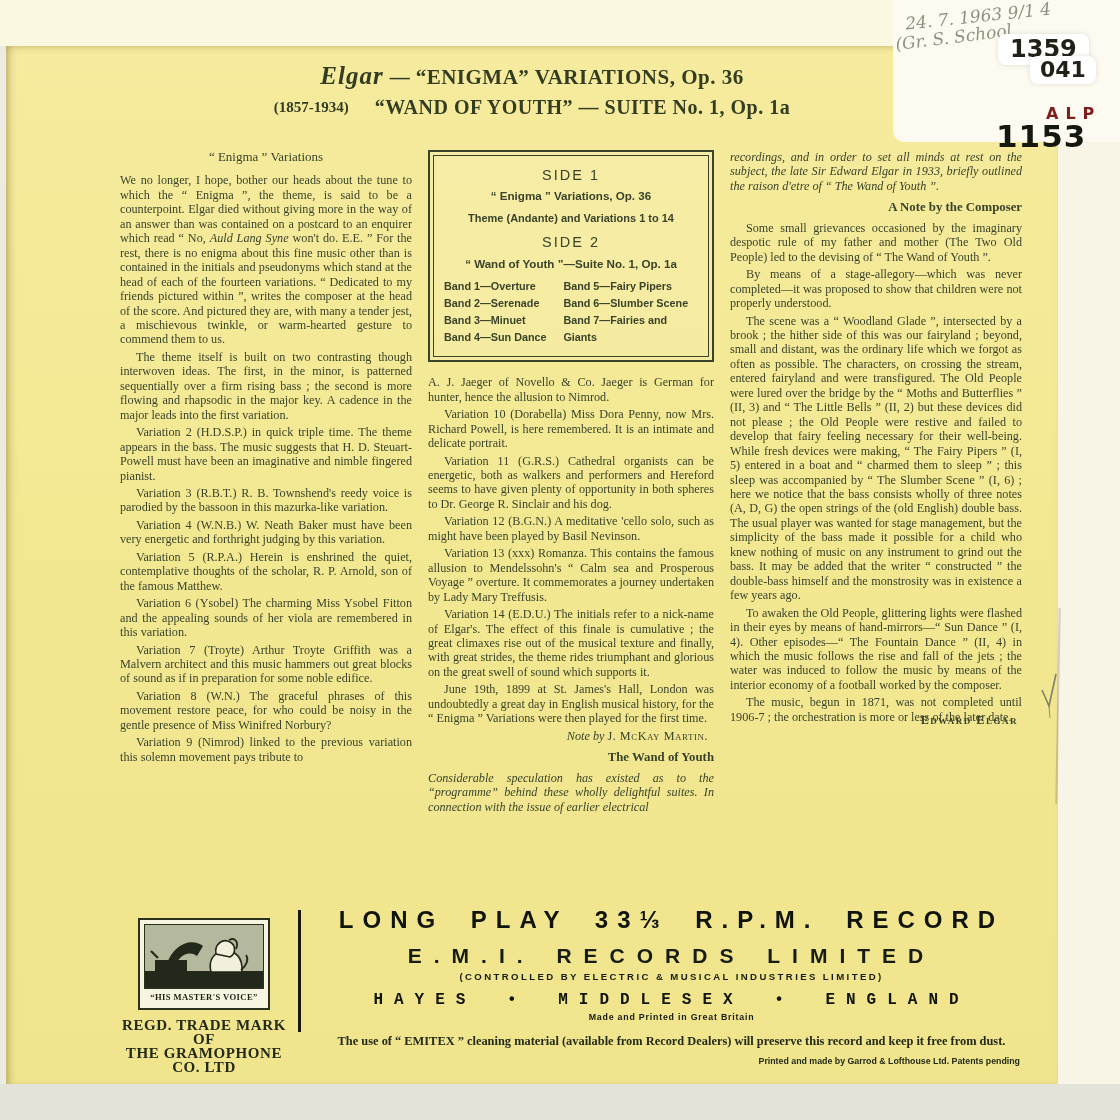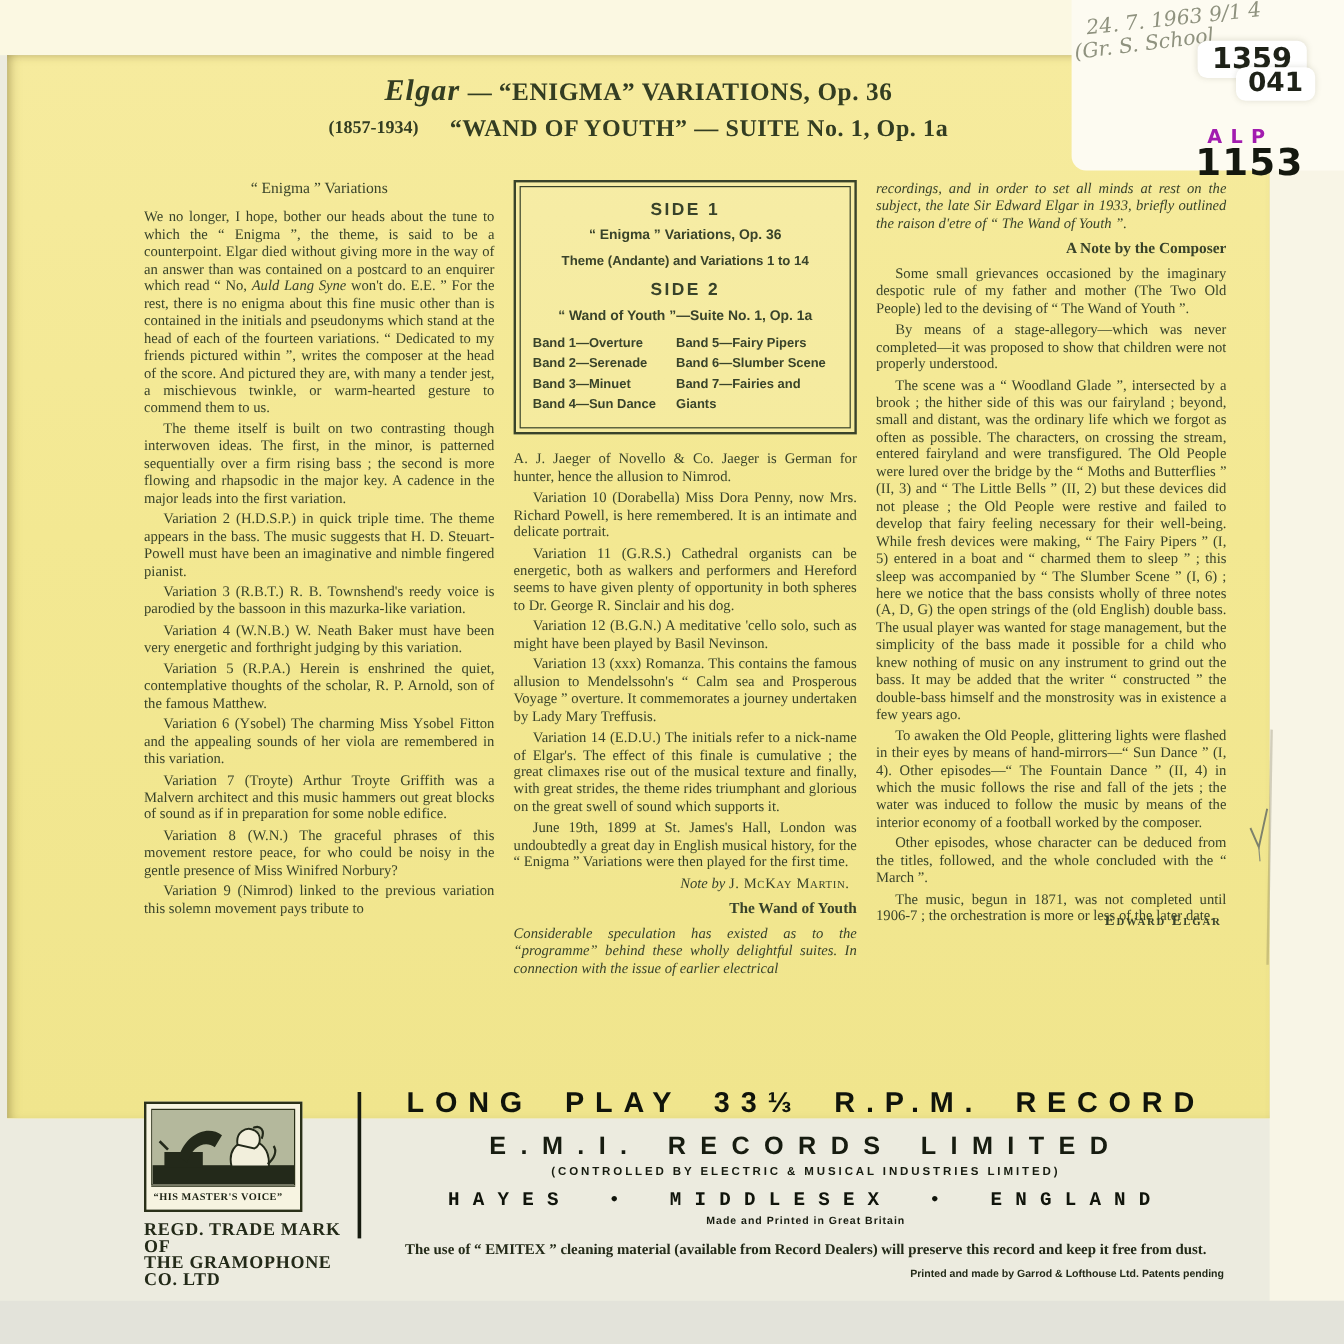--- a/index.html
+++ b/index.html
@@ -1,35 +1,35 @@
 <!DOCTYPE html>
 <html><head>
 <meta charset="utf-8">
 <style>
   html,body{margin:0;padding:0;}
   .page{position:relative;width:1120px;height:1120px;background:#ecebdf;overflow:hidden;
         font-family:"Liberation Serif","DejaVu Serif",serif;color:#39432a;}
   .top-strip{position:absolute;left:0;top:0;width:1120px;height:46px;background:#fbf8e2;}
   .right-strip{position:absolute;left:1058px;top:0;width:62px;height:1084px;background:#f8f5e6;}
   .bottom-strip{position:absolute;left:0;top:1084px;width:1120px;height:36px;background:#e3e3da;}
-  .sleeve{position:absolute;left:6px;top:46px;width:1052px;height:886px;
+  .sleeve{position:absolute;left:6px;top:46px;width:1052px;height:1038px;
           background:linear-gradient(180deg,#f6eb9e 0%,#f3e892 45%,#f0e58d 100%);
           box-shadow:inset 7px 0 9px -5px rgba(120,105,50,.5), inset 0 5px 8px -5px rgba(120,105,50,.35);}
   
   .corner-white{position:absolute;left:893px;top:0;width:227px;height:142px;background:#fdfbf1;border-radius:0 0 0 12px;}
   .hand{position:absolute;font-style:italic;color:#8f927f;font-size:17px;white-space:nowrap;
         font-family:"DejaVu Serif",serif;}
   .hand1{left:905px;top:6px;transform:rotate(-6deg);}
   .hand2{left:895px;top:27px;transform:rotate(-7deg);}
   .pill{position:absolute;background:#ffffff;border-radius:8px;font-family:"DejaVu Sans",sans-serif;
         font-weight:bold;color:#1e2218;box-shadow:0 0 5px rgba(90,90,60,.18);}
   .num1359{left:998px;top:34px;font-size:24px;padding:1px 12px 2px;}
   .num041{left:1030px;top:56px;font-size:22px;padding:1px 10px 2px;}
-  .alp{position:absolute;left:1006px;top:104px;font-family:"DejaVu Sans",sans-serif;font-weight:bold;
-       color:#a21caf;font-size:16px;letter-spacing:7px;}
+  .alp{position:absolute;left:1046px;top:104px;font-family:"DejaVu Sans",sans-serif;font-weight:bold;
+       color:#7f1d1d;font-size:16px;letter-spacing:7px;}
   .n1153{position:absolute;left:996px;top:118px;font-family:"DejaVu Sans",sans-serif;font-weight:bold;
        color:#14180f;font-size:31px;letter-spacing:1px;}
   .pencil-check{position:absolute;left:1036px;top:672px;}
   .crease{position:absolute;left:1057px;top:608px;width:2px;height:196px;background:rgba(110,105,75,.28);transform:rotate(1deg);}
   
   .header{position:absolute;top:16px;left:0;width:100%;text-align:center;color:#333d22;}
   .h1{white-space:nowrap;}
   .composer{font-style:italic;font-weight:600;font-size:25px;letter-spacing:1px;}
   .hsep{font-weight:bold;font-size:20px;padding:0 6px;}
   .title1{font-weight:bold;font-size:21px;letter-spacing:.5px;}
@@ -48,29 +48,29 @@
   .subhead{text-align:right;font-weight:bold;font-size:12.8px;margin:7px 0 6px;}
   .italicp{font-style:italic;}
   .credit{text-align:right;padding-right:6px;margin:2px 0 2px;}
   .credit-prefix{font-style:italic;}
   .credit-name{font-variant:small-caps;letter-spacing:.5px;}
   .signature{text-align:right;padding-right:4px;font-variant:small-caps;letter-spacing:1.5px;font-weight:600;margin-top:-14px;}
   
   .tracklist{border:2.5px solid #39432a;padding:3px;margin:0 0 13px;background:rgba(255,255,240,.12);}
   .tracklist-inner{border:1px solid #39432a;padding:8px 10px 10px;text-align:center;
                    font-family:"Liberation Sans","DejaVu Sans",sans-serif;color:#39432a;}
-  .side-head{font-weight:bold;font-size:14.5px;letter-spacing:2px;margin:4px 0 7px;}
+  .side-head{font-weight:normal;font-size:14.5px;letter-spacing:2px;margin:4px 0 7px;}
   .side-work{font-weight:bold;font-size:11.6px;margin:3px 0 7px;}
   .side-detail{font-weight:600;font-size:11px;margin:0 0 10px;}
   .bands{display:flex;text-align:left;font-size:10.8px;line-height:17px;font-weight:600;margin-top:2px;}
   .bands .bl{width:47%;}
   .bands .br{width:53%;}
   
   .bottom{position:absolute;top:858px;left:114px;width:902px;display:flex;color:#171c10;}
-  .logo-col{width:168px;text-align:left;padding-top:14px;}
+  .logo-col{width:168px;text-align:center;padding-top:14px;}
   .hmv-box{display:inline-block;border:2px solid #2a3019;padding:4px;background:#f7f4e1;}
   .hmv-art{border:1px solid #2a3019;display:block;line-height:0;}
   .hmv-caption{border-top:1.5px solid #2a3019;background:#f7f4e1;font-weight:bold;font-size:8.6px;
                letter-spacing:.4px;padding:3px 2px 2px;color:#1c2213;}
   .hmv-regd{margin-top:8px;font-weight:bold;font-size:15px;letter-spacing:.6px;line-height:14px;color:#232a18;}
   .divider{width:3px;background:#161a0f;height:122px;margin:6px 20px 0 10px;flex:none;}
   .text-col{flex:1;text-align:center;font-family:"Liberation Sans","DejaVu Sans",sans-serif;}
   .lp-line{font-weight:bold;font-size:24px;letter-spacing:9px;word-spacing:11px;white-space:nowrap;margin-top:2px;color:#10140b;}
   .emi-line{font-weight:600;font-size:21px;letter-spacing:12px;word-spacing:4px;white-space:nowrap;margin-top:10px;color:#171c10;}
   .controlled-line{font-weight:bold;font-size:9.6px;letter-spacing:2.4px;margin-top:3px;color:#171c10;}
@@ -150,21 +150,20 @@
         <p class="italicp noindent">Considerable speculation has existed as to the “programme” behind these wholly delightful suites. In connection with the issue of earlier electrical</p>
       </div>
 
       <div class="col col3">
         <p class="italicp noindent">recordings, and in order to set all minds at rest on the subject, the late Sir Edward Elgar in 1933, briefly outlined the raison d'etre of “ The Wand of Youth ”.</p>
         <div class="subhead">A Note by the Composer</div>
         <p>Some small grievances occasioned by the imaginary despotic rule of my father and mother (The Two Old People) led to the devising of “ The Wand of Youth ”.</p>
         <p>By means of a stage-allegory—which was never completed—it was proposed to show that children were not properly understood.</p>
         <p>The scene was a “ Woodland Glade ”, intersected by a brook ; the hither side of this was our fairyland ; beyond, small and distant, was the ordinary life which we forgot as often as possible. The characters, on crossing the stream, entered fairyland and were transfigured.  The Old People were lured over the bridge by the “ Moths and Butterflies ” (II, 3) and “ The Little Bells ” (II, 2) but these devices did not please ; the Old People were restive and failed to develop that fairy feeling necessary for their well-being. While fresh devices were making, “ The Fairy Pipers ” (I, 5) entered in a boat and “ charmed them to sleep ” ; this sleep was accompanied by “ The Slumber Scene ” (I, 6) ; here we notice that the bass consists wholly of three notes (A, D, G) the open strings of the (old English) double bass. The usual player was wanted for stage management, but the simplicity of the bass made it possible for a child who knew nothing of music on any instrument to grind out the bass.  It may be added that the writer “ constructed ” the double-bass himself and the monstrosity was in existence a few years ago.</p>
         <p>To awaken the Old People, glittering lights were flashed in their eyes by means of hand-mirrors—“ Sun Dance ” (I, 4).  Other episodes—“ The Fountain Dance ” (II, 4) in which the music follows the rise and fall of the jets ; the water was induced to follow the music by means of the interior economy of a football worked by the composer.</p>
-        <p>Other episodes, whose character can be deduced from the titles, followed, and the whole concluded with the “ March ”.</p>
         <p>The music, begun in 1871, was not completed until 1906-7 ; the orchestration is more or less of the later date.</p>
         <div class="signature">Edward Elgar</div>
       </div>
 
     </div>
 
     <div class="bottom">
       <div class="logo-col">
         <div class="hmv-box">
           <span class="hmv-art">

